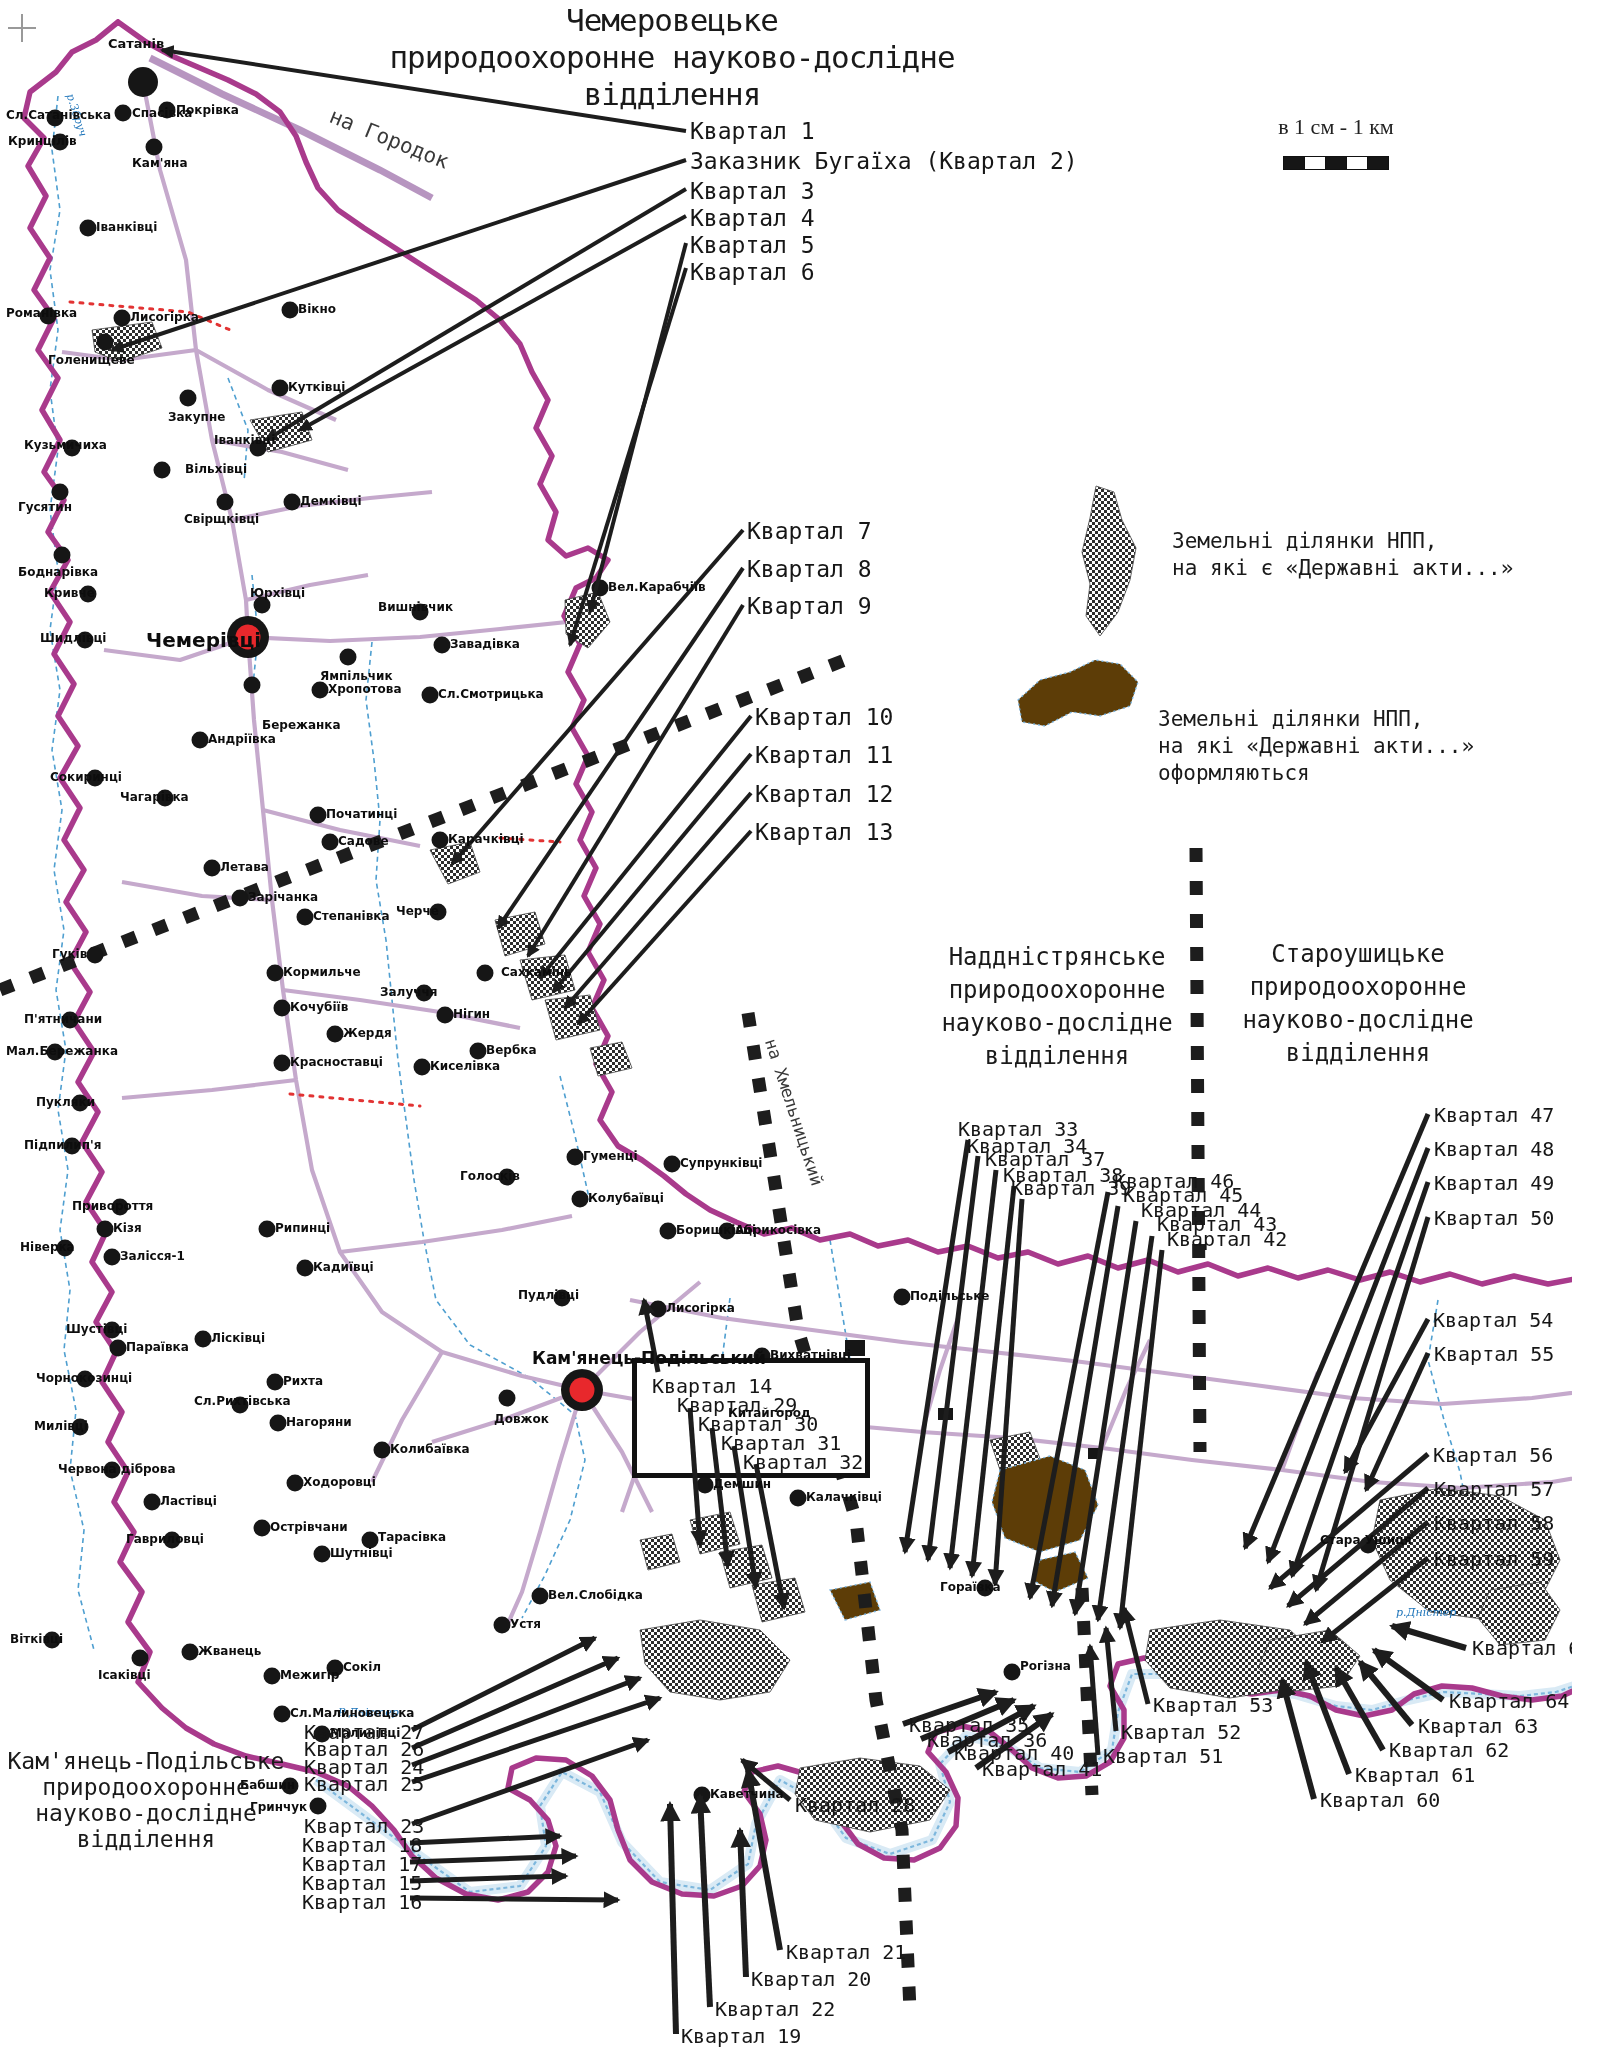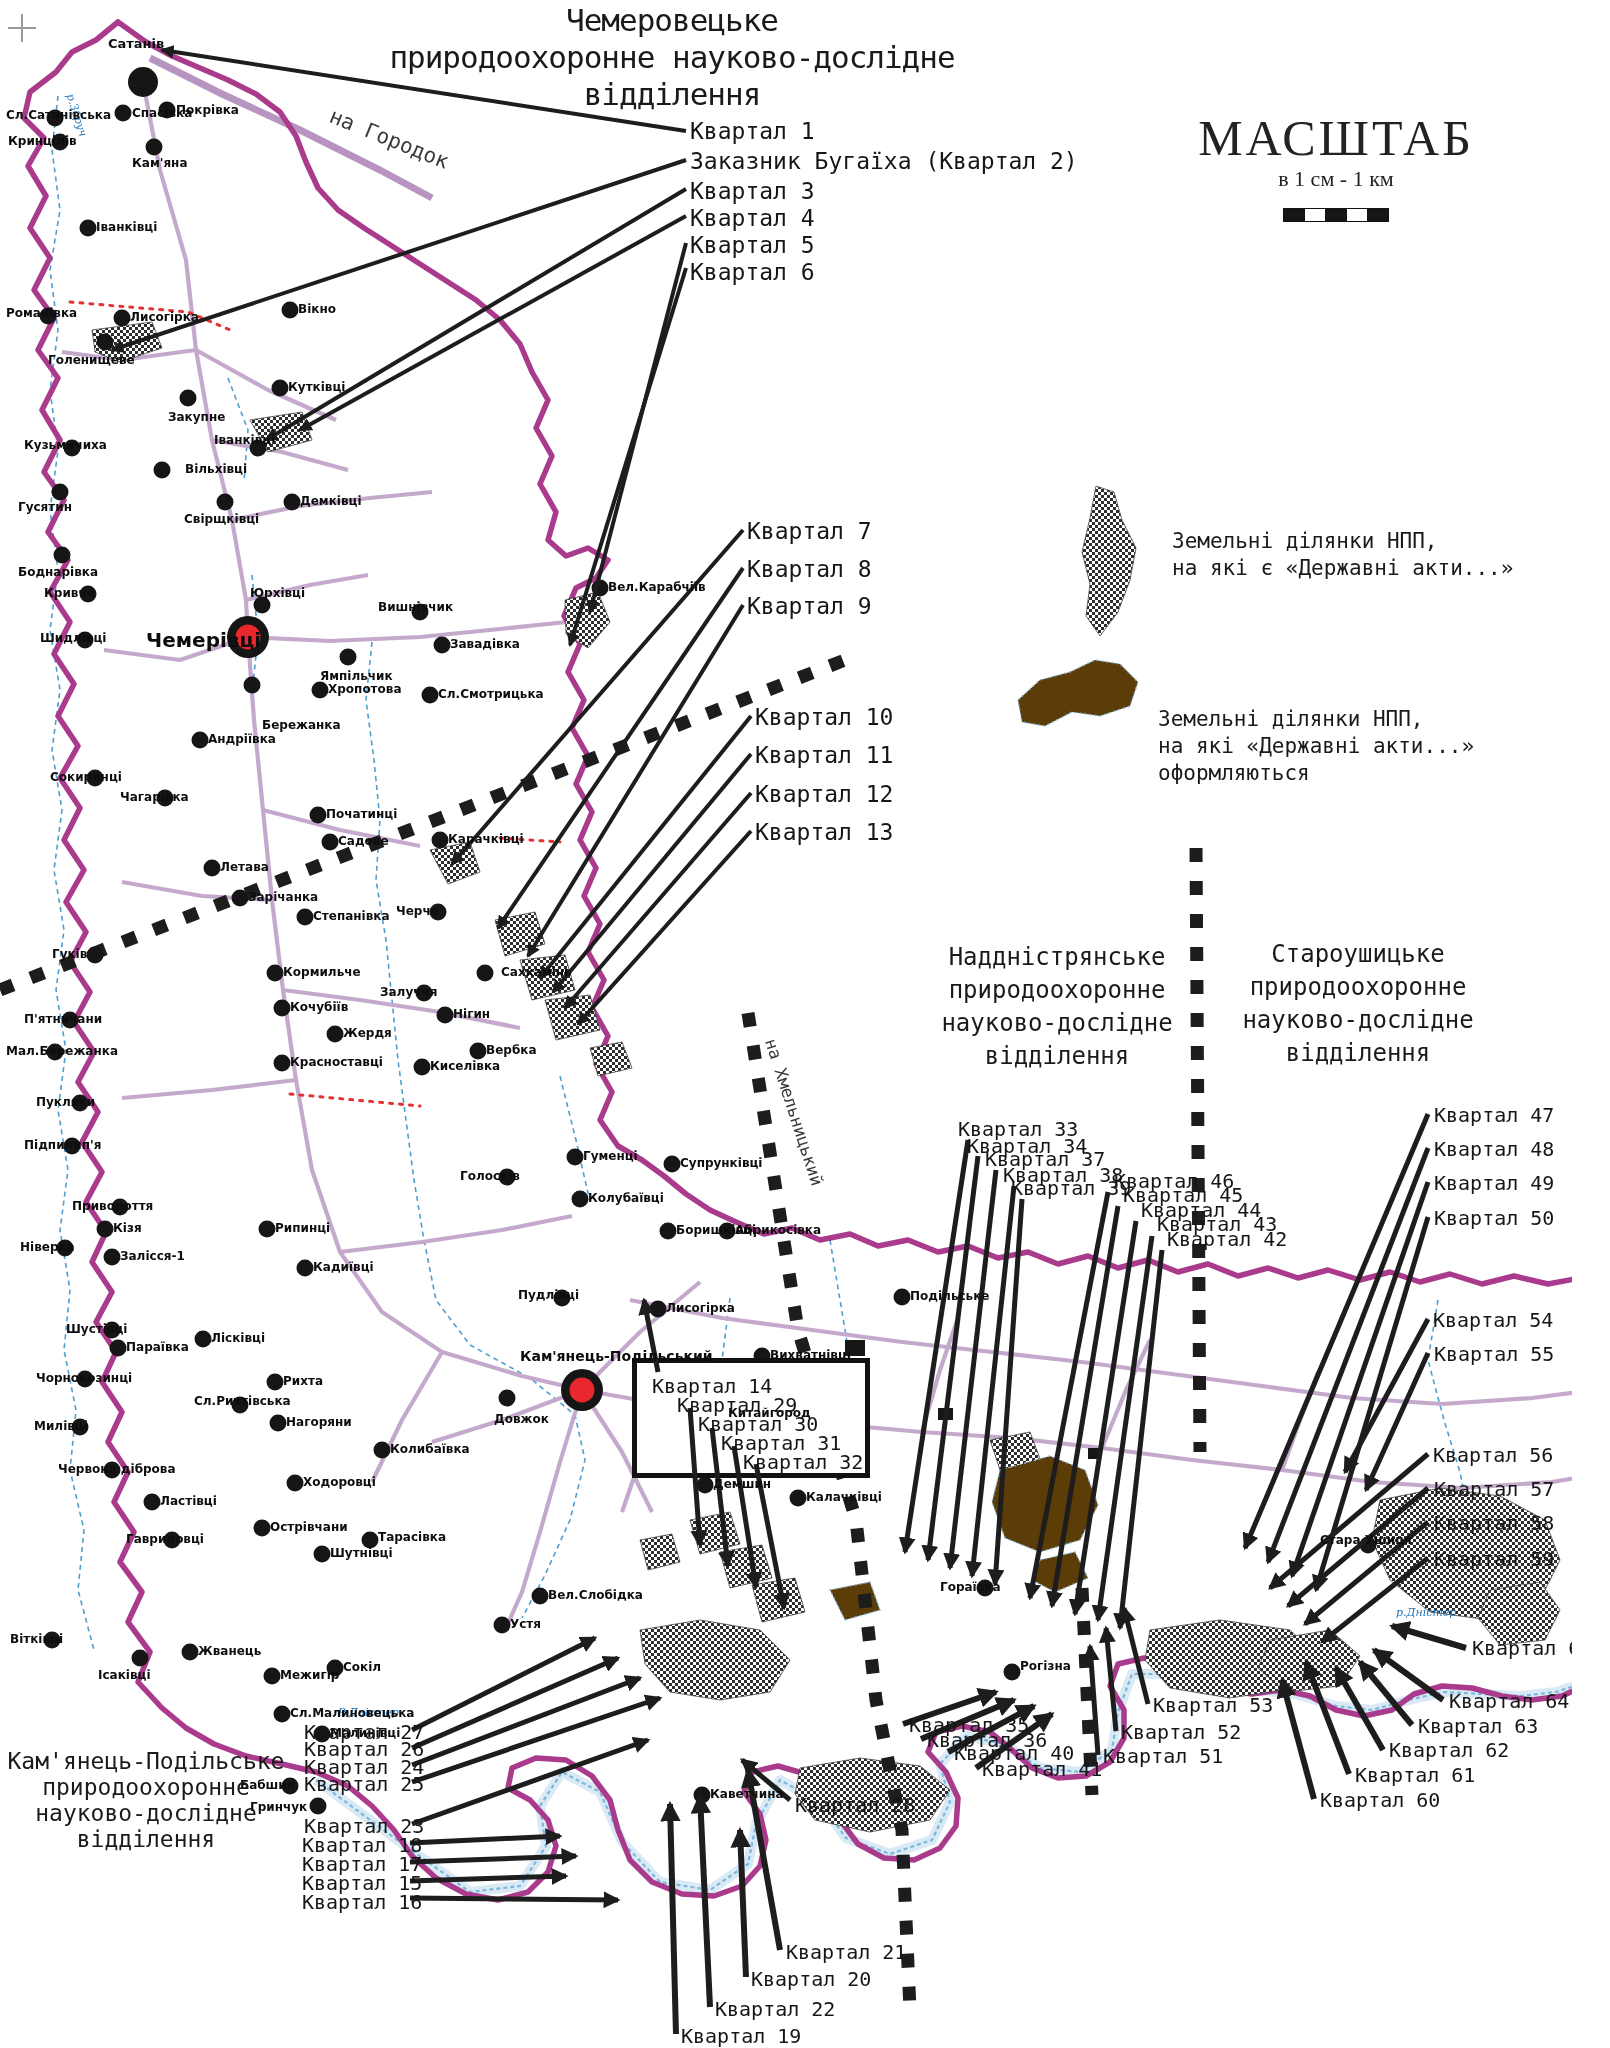--- a/index.html
+++ b/index.html
@@ -25,21 +25,21 @@
   .scale-bar i:nth-child(odd){background:#161616;}
   .scale-bar i:nth-child(even){background:#ffffff;border-left:1px solid #111;border-right:1px solid #111;}
   .legend-label{position:absolute;font-size:21px;line-height:27px;white-space:pre-line;z-index:5;}
   #legend-label-1{left:1172px;top:528px;}
   #legend-label-2{left:1158px;top:706px;}
   .q-label{position:absolute;font-size:20px;white-space:nowrap;z-index:4;color:#161616;}
   .q-label.big{font-size:23px;}
   .place-label{position:absolute;font-family:"DejaVu Sans",sans-serif;font-weight:bold;
                font-size:12px;white-space:nowrap;color:#0d0d0d;z-index:2;}
   .place-label.city{font-size:20px;}
-  .place-label.city2{font-size:14px;}
+  .place-label.city2{font-size:17px;margin-left:12px;}
   .place-label.big{font-size:13px;}
   .rot-label{position:absolute;z-index:2;color:#3a3a3a;}
   #road-horodok{left:335px;top:104px;font-size:21px;transform:rotate(22deg);transform-origin:left top;}
   #road-khm{left:780px;top:1036px;font-size:17px;transform:rotate(72deg);transform-origin:left top;}
   .river-label{position:absolute;z-index:2;color:#2277bb;font-family:"DejaVu Serif",serif;font-size:11px;font-style:italic;}
   #riv-zbruch{left:76px;top:92px;transform:rotate(72deg);transform-origin:left top;}
   #riv-dnister1{left:338px;top:1706px;}
   #riv-dnister2{left:1396px;top:1606px;}
   #q-box{position:absolute;left:632px;top:1358px;width:238px;height:120px;background:#fff;
          border:5px solid #111;z-index:2;box-sizing:border-box;}
@@ -315,21 +315,20 @@
         <line x1="1314" y1="1799" x2="1282" y2="1680" stroke="#1d1d1d" stroke-width="6" marker-end="url(#ah)"></line>
       </g>
   </svg>
 
   <div id="labels">
     <div class="map-title">Чемеровецьке
 природоохоронне науково-дослідне
 відділення</div>
 
     <div class="scale-block">
-      <div class="scale-title">МАСШТАБ</div>
       <div class="scale-sub">в 1 см - 1 км</div>
       <div class="scale-bar">
           <i></i>
           <i></i>
           <i></i>
           <i></i>
           <i></i>
         </div>
     </div>
 

